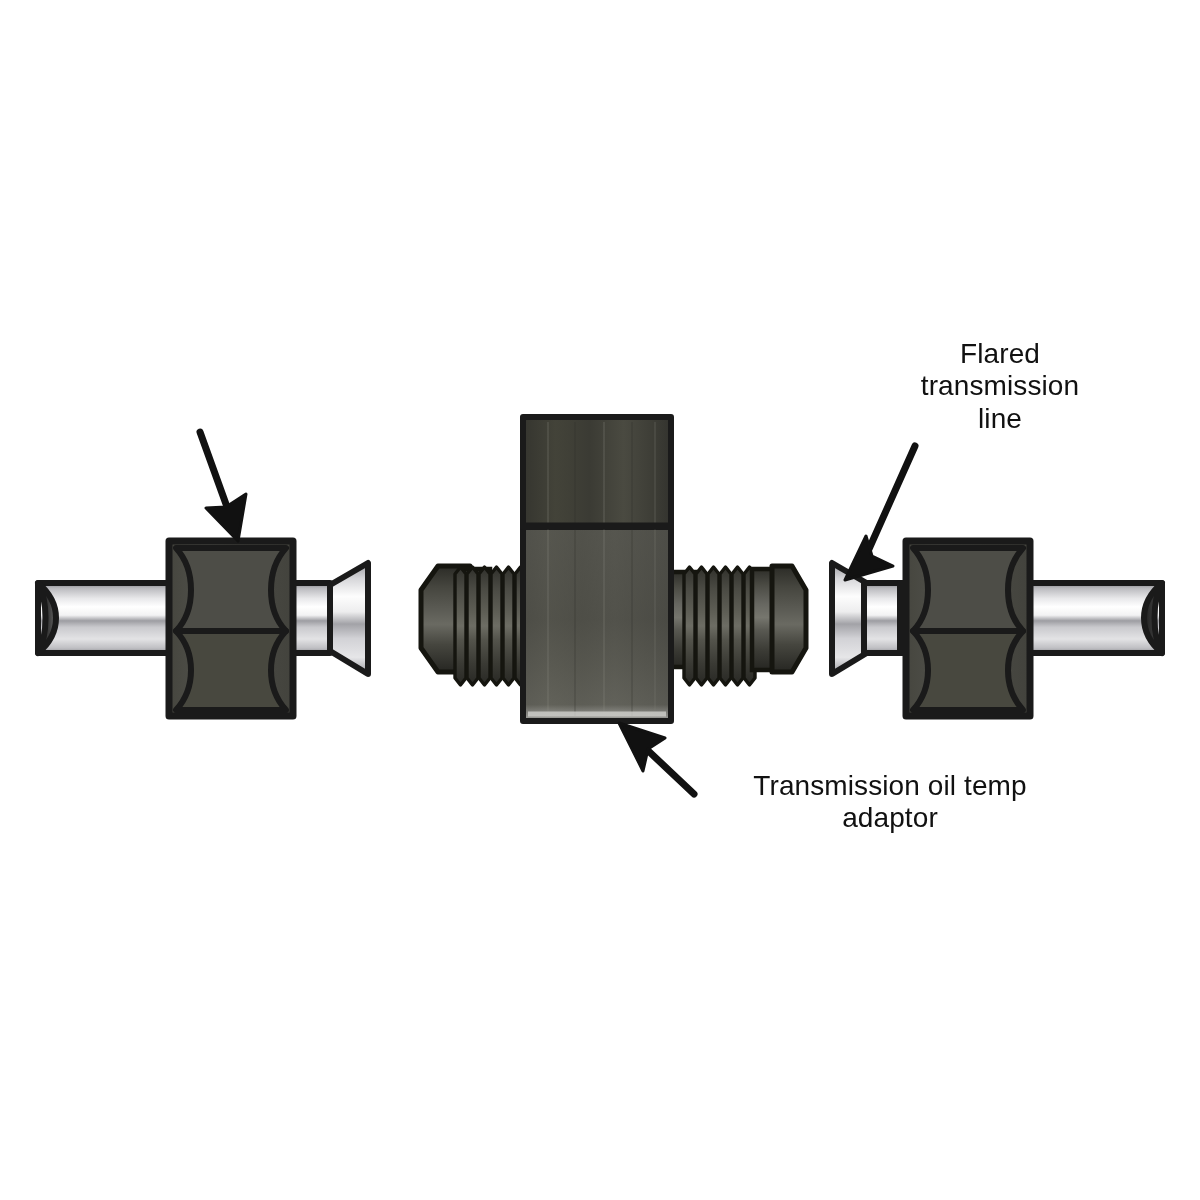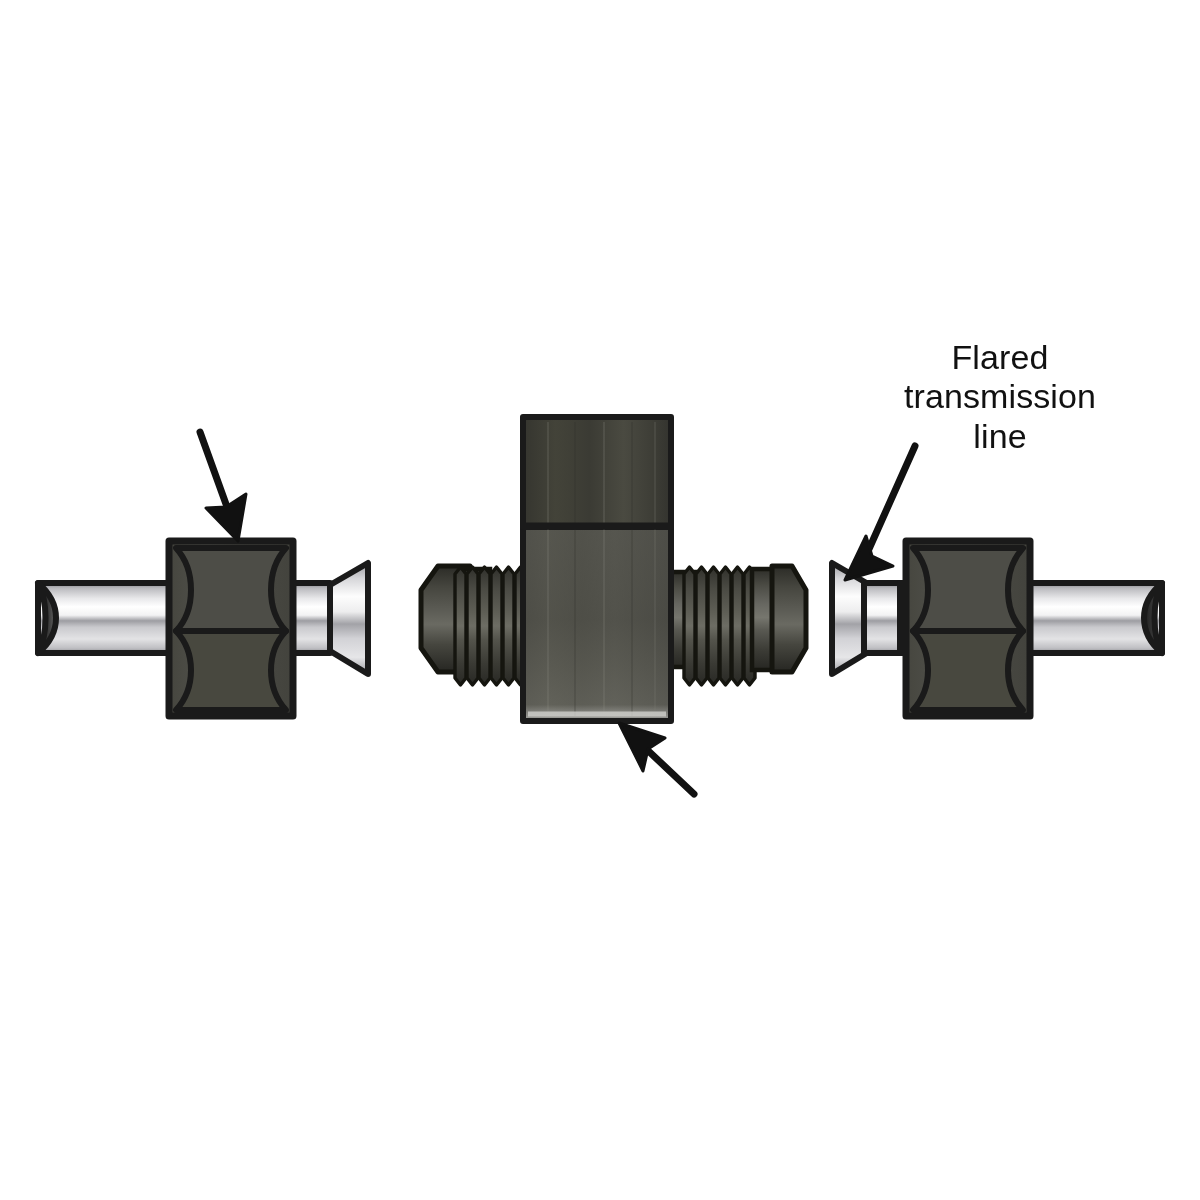--- a/index.html
+++ b/index.html
@@ -24,21 +24,21 @@
     position: absolute;
     top: 0;
     left: 0;
     width: 1200px;
     height: 1200px;
     display: block;
   }
   .callout-label {
     position: absolute;
     font-family: "Liberation Sans", sans-serif;
-    font-size: 34px;
+    font-size: 28px;
     line-height: 1.16;
     color: #111111;
     text-align: center;
     white-space: pre-line;
     letter-spacing: 0.1px;
   }
   #label-nut {
     left: 100px;
     top: 385px;
     width: 200px;
@@ -268,14 +268,16 @@
       <line x1="694" y1="794" x2="641" y2="744" stroke="#111111" stroke-width="7" stroke-linecap="round"></line>
       <path d="M 619,723 L 665,738 L 648,749 L 643,771 Z" fill="#111111" stroke="#111111" stroke-width="3" stroke-linejoin="round"></path>
     </g>
   </svg>
 
 
   <div class="callout-label" id="label-flared">Flared
 transmission
 line</div>
 
+  <div class="callout-label" id="label-adaptor">Transmission oil temp
+adaptor</div>
 
 </div>
 
 </body></html>

